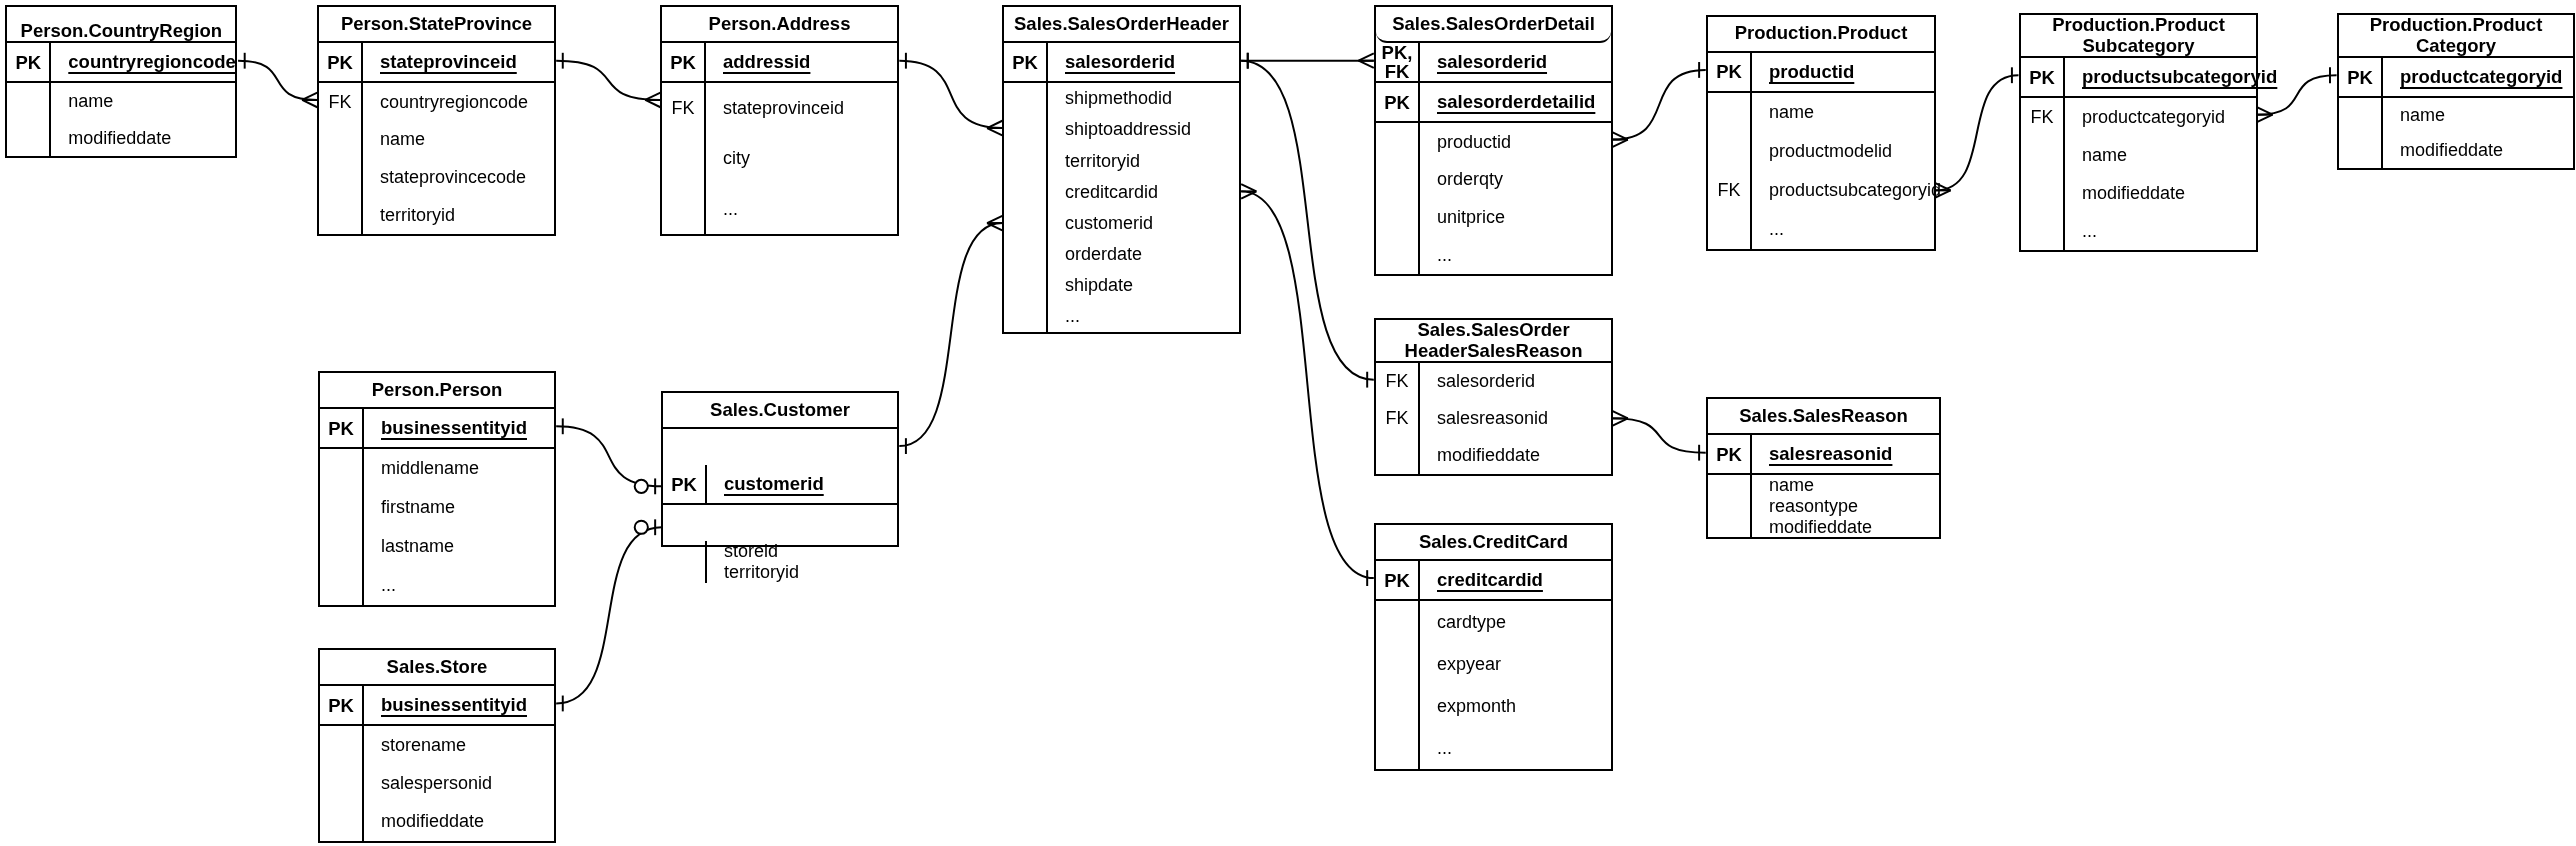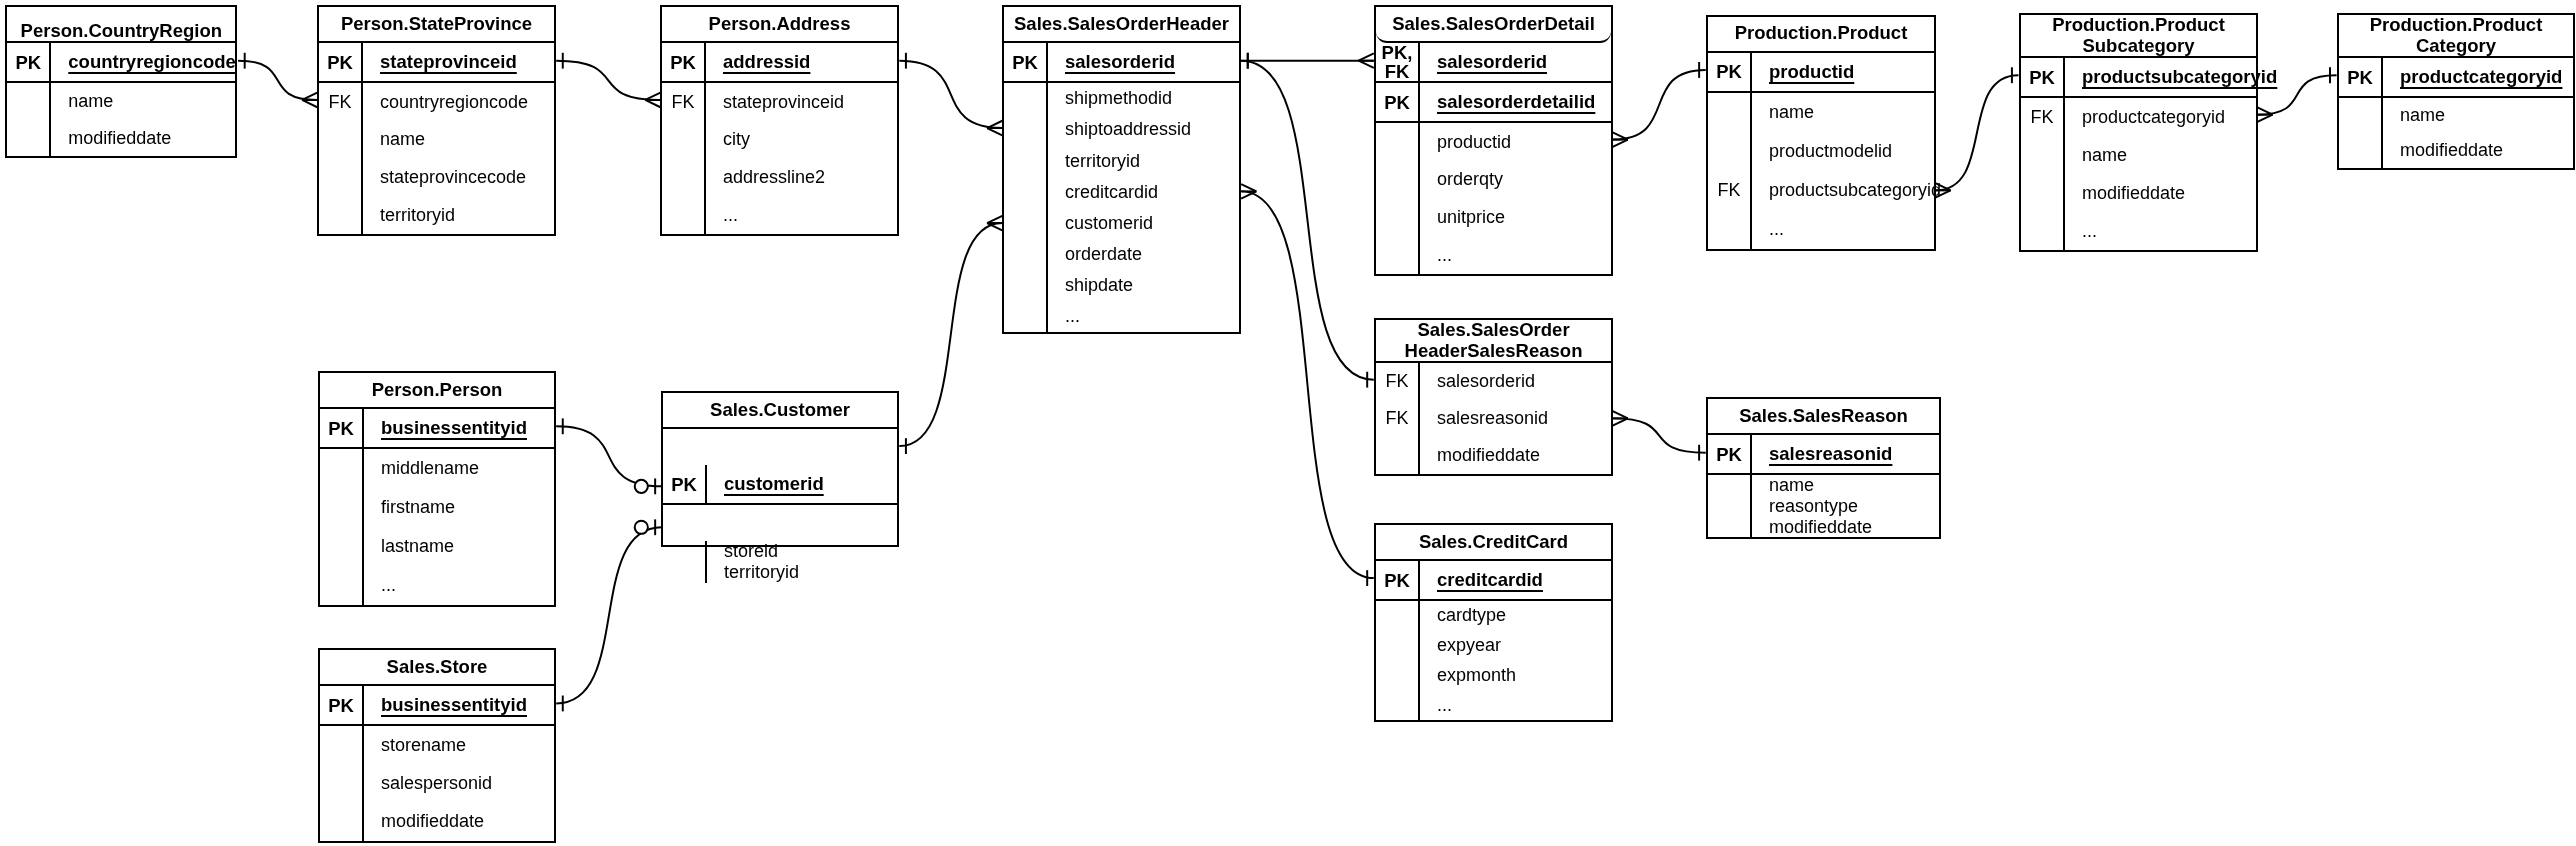--- a/index.html
+++ b/index.html
@@ -236,26 +236,20 @@
         <div class="row body-row">
           <div class="key-cell">
             <div></div>
           </div>
           <div class="field-cell">city</div>
         </div>
         <div class="row body-row">
           <div class="key-cell">
             <div></div>
           </div>
-          <div class="field-cell">addressline2</div>
-        </div>
-        <div class="row body-row">
-          <div class="key-cell">
-            <div></div>
-          </div>
           <div class="field-cell">...</div>
         </div>
       </div>
     </div>
     <div class="entity" style="left: 1002px; top: 5.3px; width: 239px; height: 329px;">
       <div class="entity-title" style="flex-basis: 36px;">
         <div>Sales.SalesOrderHeader</div>
       </div>
       <div class="row key-row">
         <div class="key-cell key-bold">
@@ -602,21 +596,21 @@
           <div class="field-cell">reasontype</div>
         </div>
         <div class="row body-row">
           <div class="key-cell">
             <div></div>
           </div>
           <div class="field-cell">modifieddate</div>
         </div>
       </div>
     </div>
-    <div class="entity" style="left: 1374px; top: 523px; width: 239px; height: 199px;">
+    <div class="entity" style="left: 1374px; top: 523px; width: 239px; height: 248px;">
       <div class="entity-title" style="flex-basis: 36px;">
         <div>Sales.CreditCard</div>
       </div>
       <div class="row key-row">
         <div class="key-cell key-bold">
           <div>PK</div>
         </div>
         <div class="field-cell pk-field">creditcardid</div>
       </div>
       <div class="body-rows">

